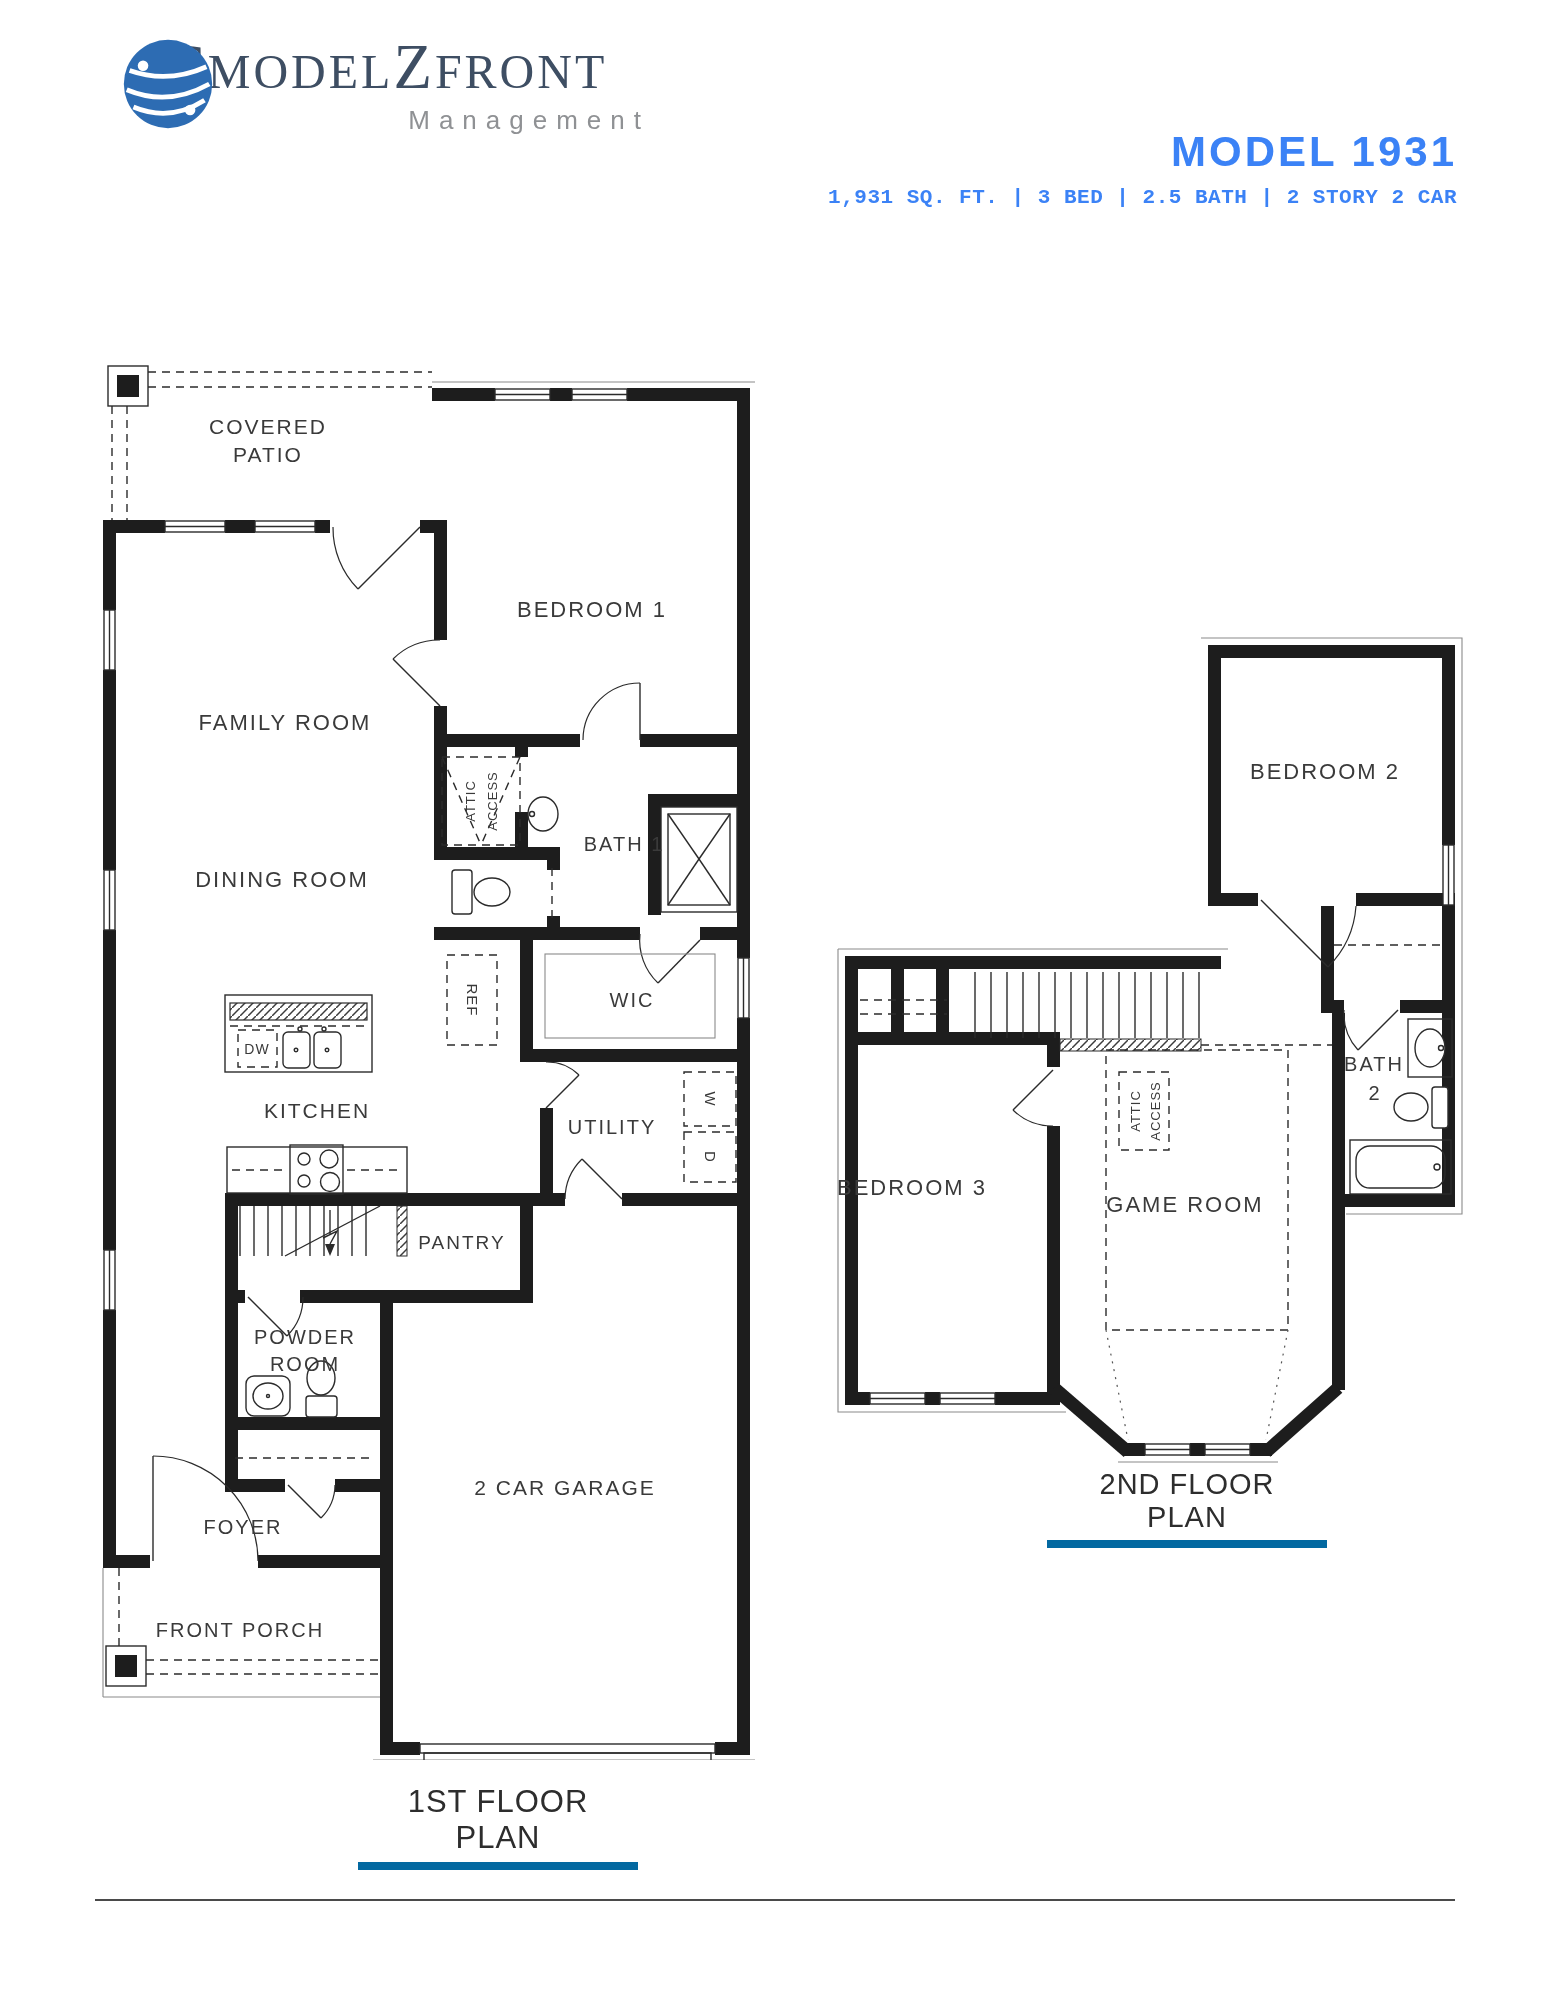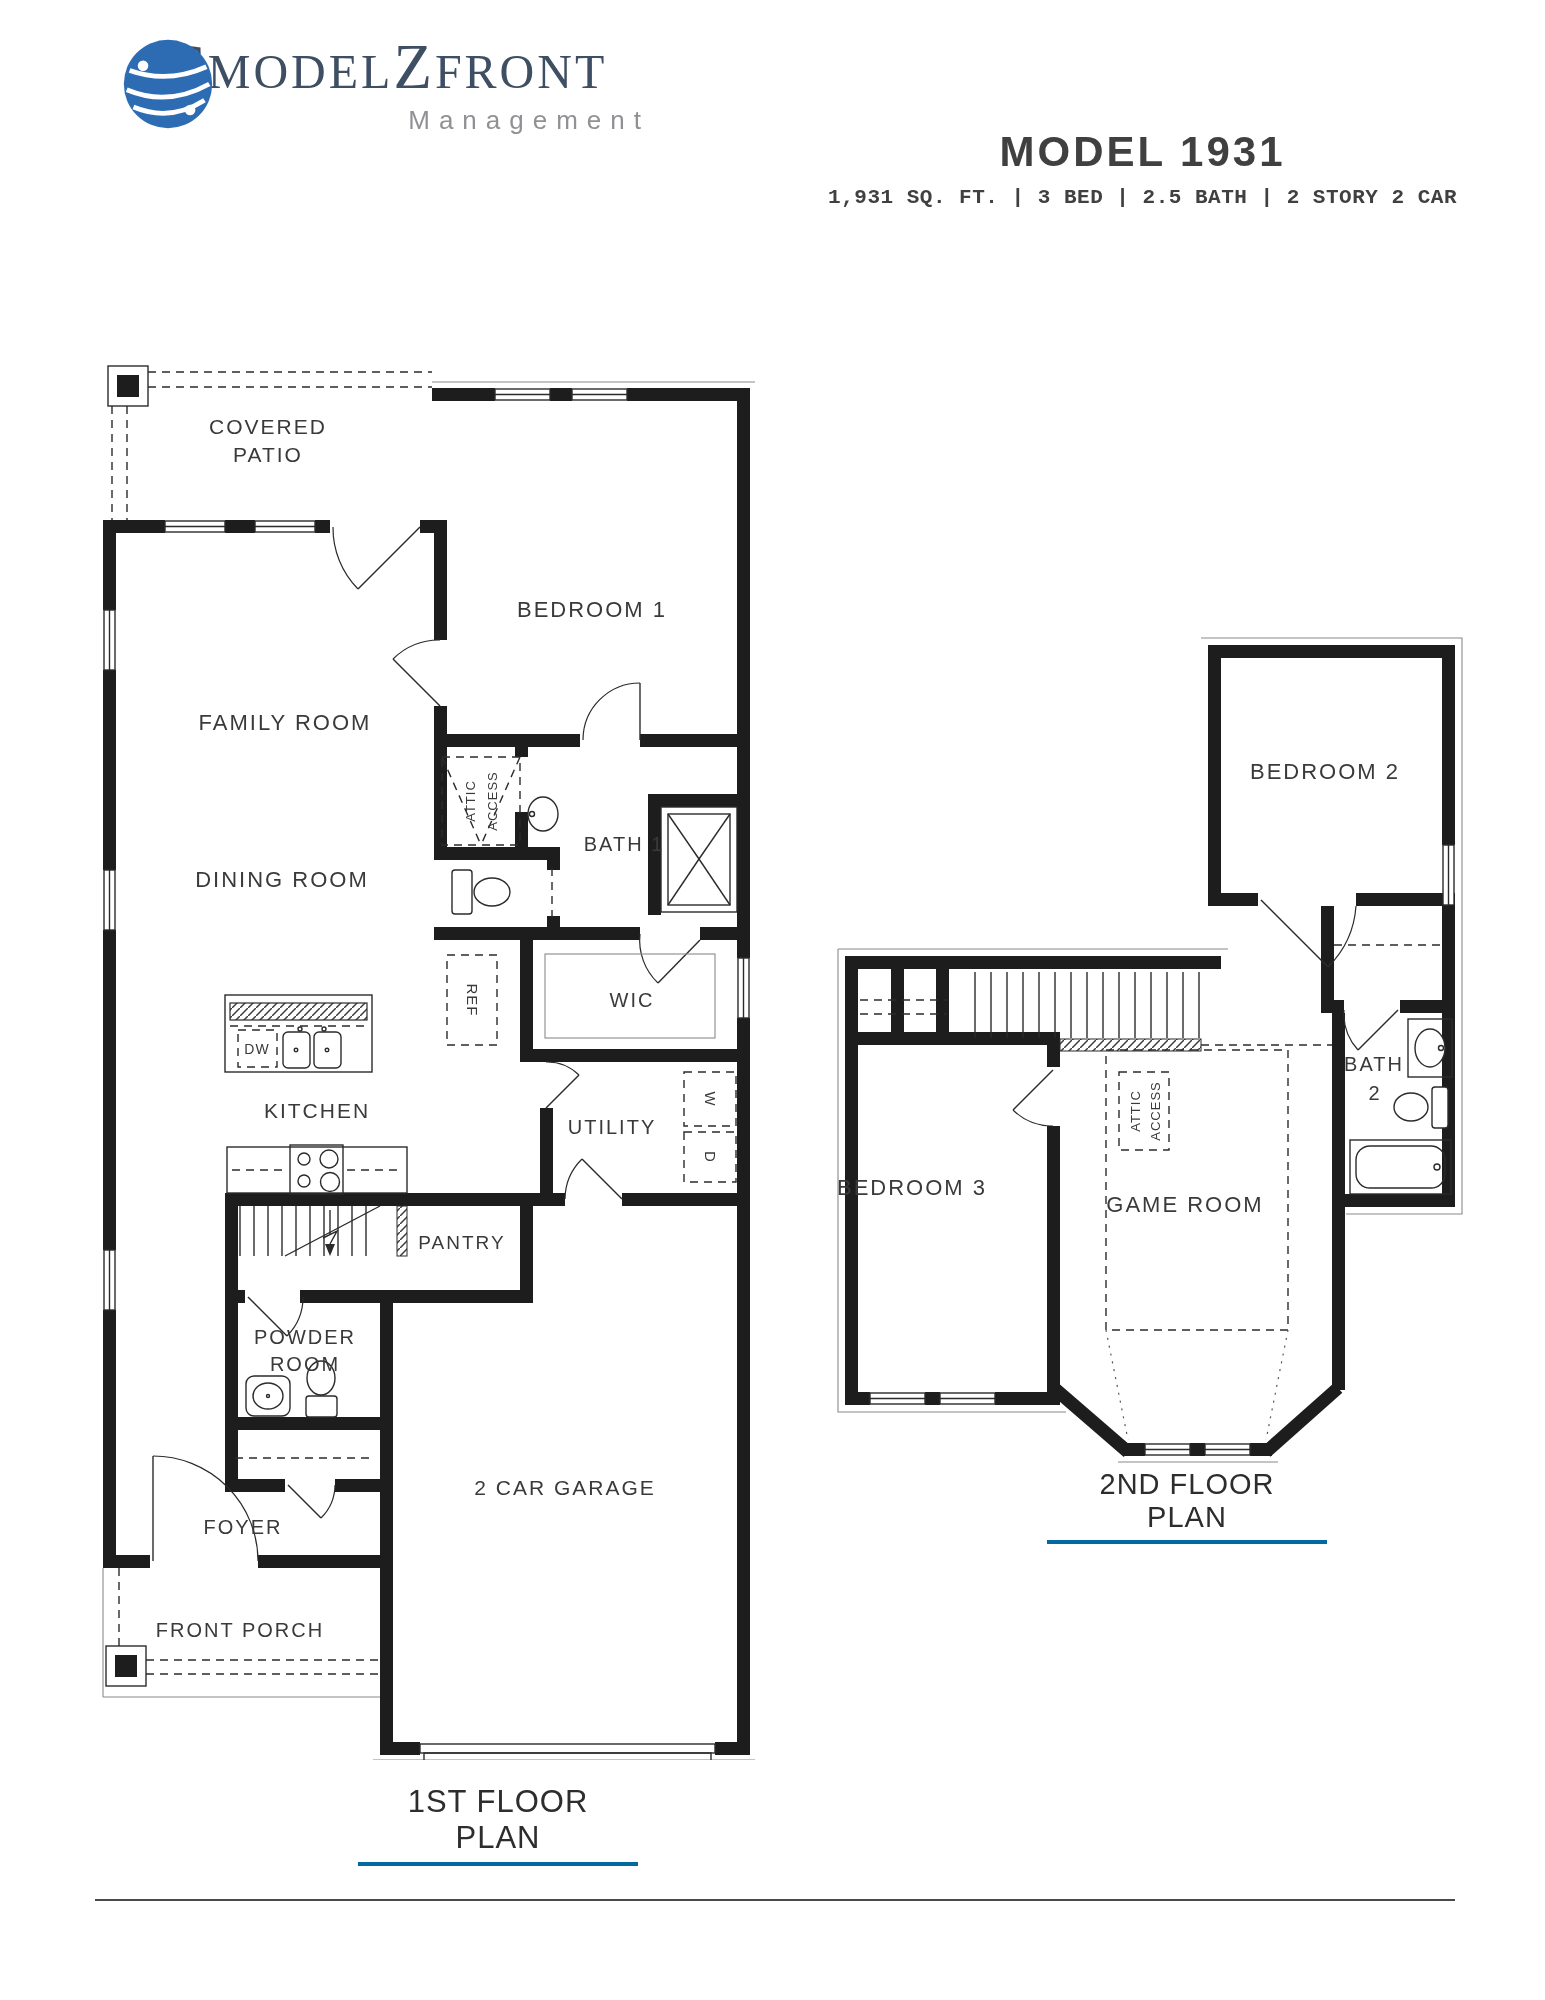--- a/index.html
+++ b/index.html
@@ -5,26 +5,26 @@
   html,body{margin:0;padding:0;background:#ffffff;}
   #page{position:relative;width:1545px;height:2000px;background:#ffffff;overflow:hidden;
         font-family:"Liberation Sans",sans-serif;}
   
   #logo{position:absolute;left:120px;top:36px;width:530px;text-align:center;}
   #logo .globe{display:block;margin:0 auto 4px auto;}
   #wordmark{font-family:"Liberation Serif",serif;color:#3e4e63;letter-spacing:3px;line-height:1;white-space:nowrap;}
   #wordmark .cap{font-size:63px;}
   #wordmark .low{font-size:48px;}
   #tagline{margin-top:6px;font-size:26px;letter-spacing:9px;color:#8f9194;text-align:right;}
-  #model-block{position:absolute;right:88px;top:128px;text-align:center;color:#404040;}
+  #model-block{position:absolute;right:88px;top:128px;text-align:right;color:#3b82f6;}
   #model-title{font-size:42px;font-weight:bold;letter-spacing:3px;}
   #model-specs{margin-top:10px;font-size:21px;font-weight:bold;letter-spacing:0.5px;font-family:Liberation Mono, monospace;}
   
   .plan-title{position:absolute;color:#2d2d2d;text-align:center;letter-spacing:1px;}
-  .plan-title span{display:inline-block;border-bottom:4px solid #0369a1;padding:0 10px 6px 10px;}
+  .plan-title span{display:inline-block;border-bottom:8px solid #0369a1;padding:0 10px 6px 10px;}
   #floor1-title{left:358px;top:1784px;width:280px;font-size:31px;}
   #floor2-title{left:1047px;top:1468px;width:280px;font-size:29px;}
   #divider{position:absolute;left:95px;top:1899px;width:1360px;height:0;border-top:2px solid #4a4a4a;}
   
   svg{position:absolute;}
   .wall{fill:#1d1d1d;}
   .thin{stroke:#2b2b2b;stroke-width:1.4;fill:none;}
   .lt{stroke:#8a8a8a;stroke-width:1.1;fill:none;}
   .dash{stroke:#2b2b2b;stroke-width:1.4;fill:none;stroke-dasharray:8 6;}
   .dot{stroke:#555;stroke-width:1.2;fill:none;stroke-dasharray:2 6;}

